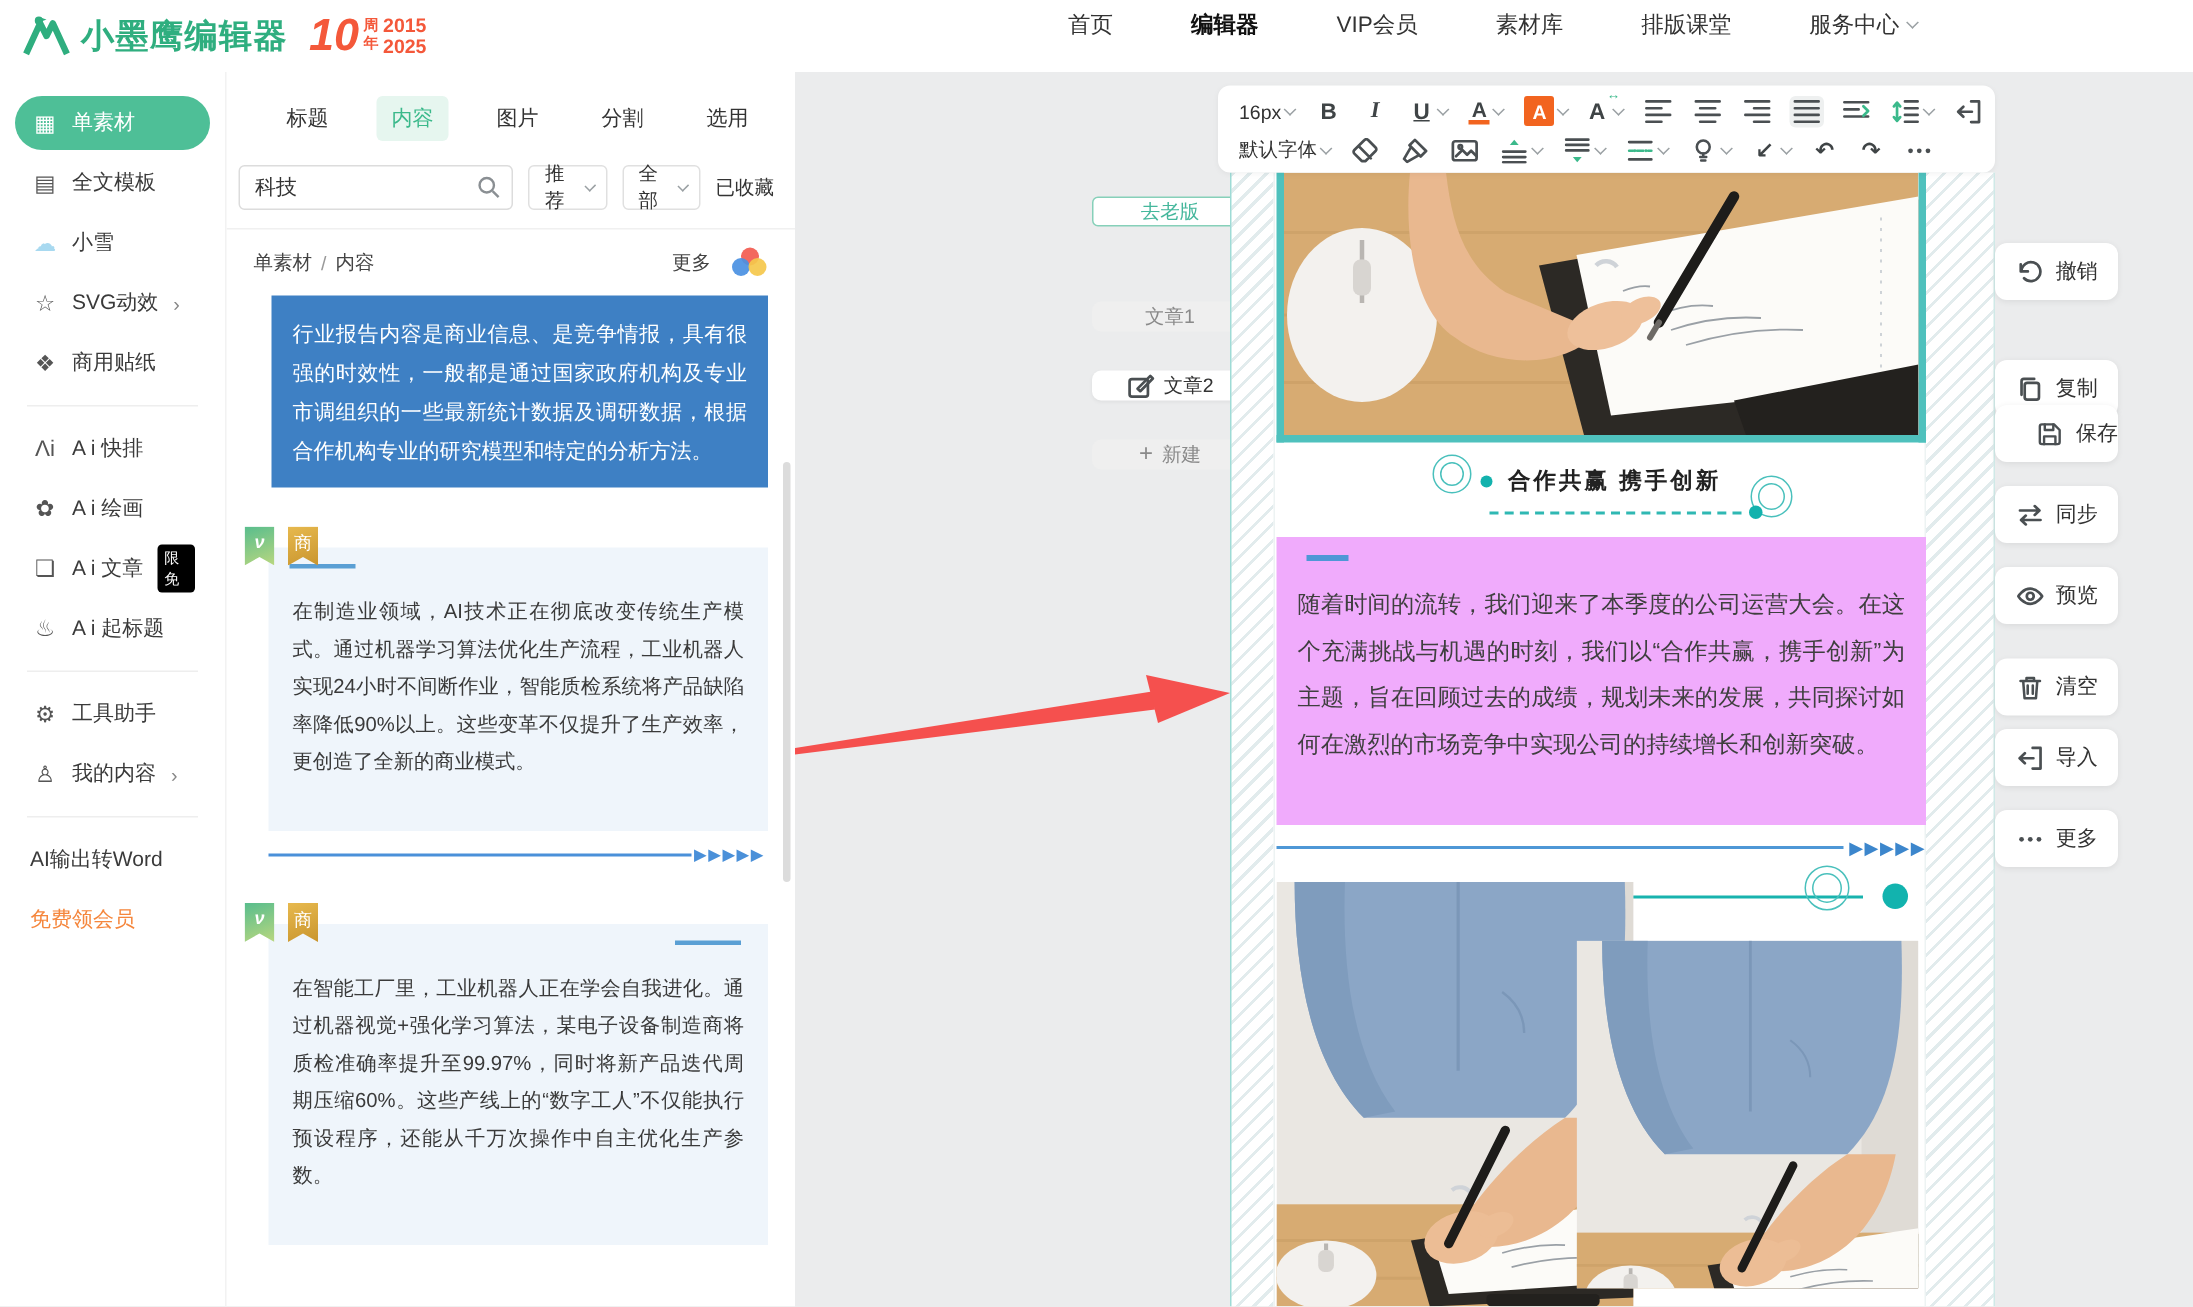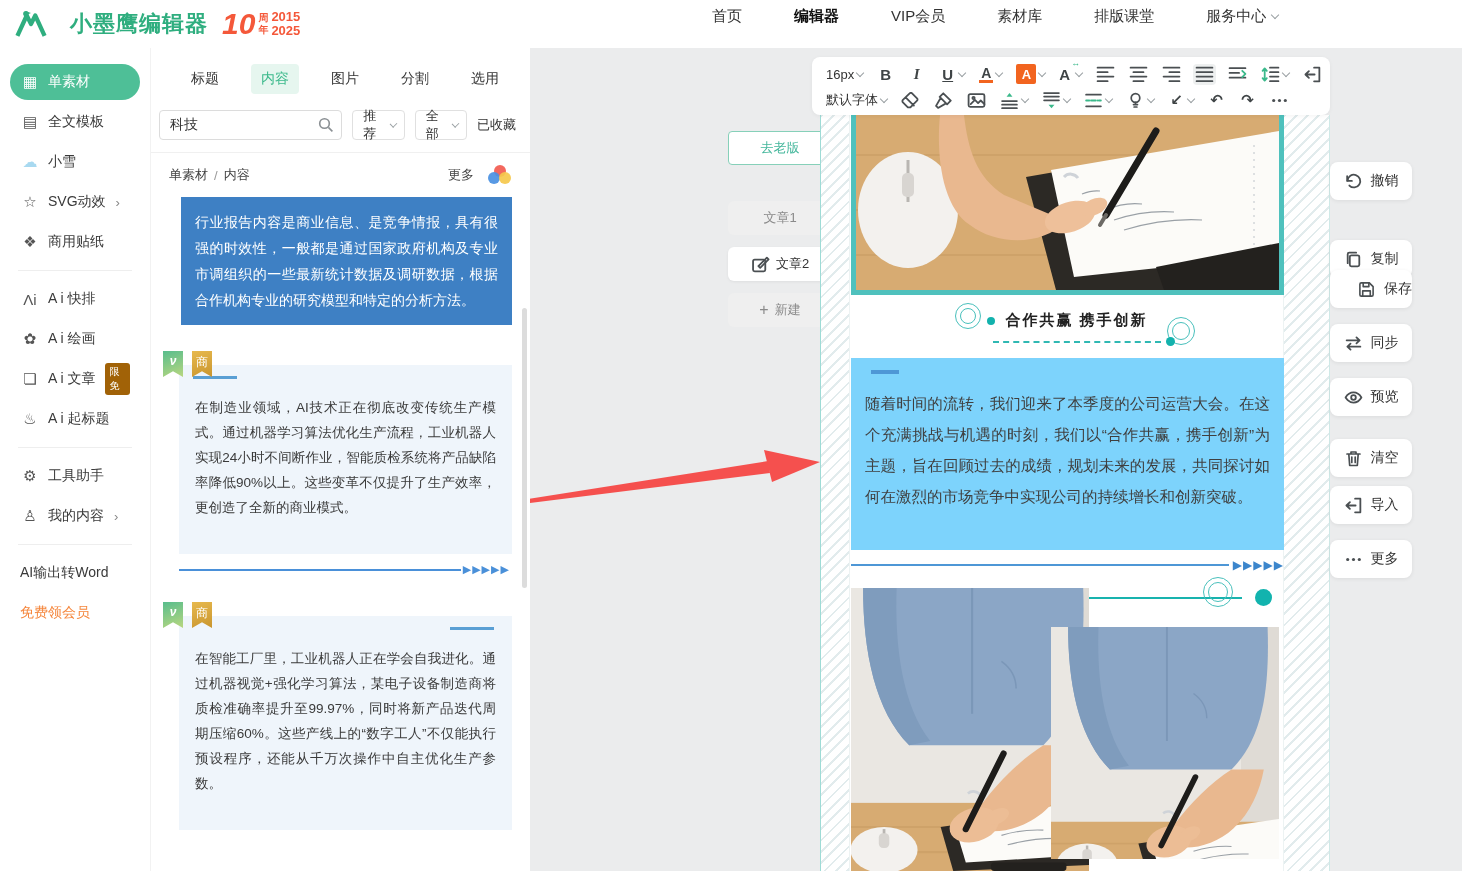--- a/index.html
+++ b/index.html
@@ -2,40 +2,40 @@
 <html><head>
 <meta charset="utf-8">
 <style>
   * { margin:0; padding:0; box-sizing:border-box; }
   html,body { width:1462px; height:871px; overflow:hidden; }
   body { font-family:"Liberation Sans","DejaVu Sans",sans-serif; background:#ebeced; color:#333; }
   #app { position:relative; width:1462px; height:871px; overflow:hidden; }
 
   
   #header { position:absolute; left:0; top:0; width:1462px; height:48px; background:#fff; display:flex; align-items:center; z-index:10; }
-  #logo { display:flex; align-items:flex-start; gap:22px; padding-left:14px; }
+  #logo { display:flex; align-items:flex-start; gap:6px; padding-left:14px; }
   #logo-text { font-size:22px; font-weight:700; color:#2fae7f; letter-spacing:1px; }
   #anniv { display:flex; align-items:center; margin-left:14px; gap:3px; }
   #anniv .num { font-size:30px; font-weight:800; color:#f4583a; font-style:italic; }
   #anniv .units { display:flex; flex-direction:column; font-size:10px; color:#f4583a; line-height:12px; font-weight:700; }
   #anniv .years { display:flex; flex-direction:column; font-size:13px; color:#f4583a; line-height:14px; font-weight:700; }
   #nav { position:absolute; left:712px; top:0; height:32px; display:flex; align-items:center; gap:52px; }
   .nav-item { font-size:15px; color:#333; cursor:pointer; display:flex; align-items:center; }
   .nav-item.active { font-weight:700; color:#111; }
   .cv { display:inline-block; width:6px; height:6px; border-right:1.6px solid #9aa0a3; border-bottom:1.6px solid #9aa0a3; transform:rotate(45deg); margin-left:6px; margin-top:-3px; }
 
   
   #sidebar { position:absolute; left:0; top:48px; width:150px; bottom:0; background:#fff; z-index:9; padding-top:12px; }
   .sb-item { display:flex; align-items:center; gap:8px; height:36px; margin:4px 10px; padding:0 10px; font-size:14px; color:#3a3a3a; border-radius:18px; cursor:pointer; }
   .sb-item.active { background:#4ebf97; color:#fff; }
   .sb-item.active .sb-icon { color:#fff; }
   .sb-icon { width:20px; text-align:center; font-size:15px; color:#555; flex:0 0 20px; }
   .sb-label { white-space:nowrap; }
   .sb-arrow { color:#888; font-size:13px; margin-left:2px; }
-  .sb-badge { background:#a16207; color:#fff; font-size:10px; border-radius:3px; padding:2px 4px; margin-left:2px; }
+  .sb-badge { background:#000000; color:#fff; font-size:10px; border-radius:3px; padding:2px 4px; margin-left:2px; }
   .sb-divider { height:1px; background:#eee; margin:10px 18px; }
   .sb-item.plain { padding-left:10px; font-size:14px; }
   .sb-item.orange { color:#f5863c; }
 
   
   #panel { position:absolute; left:150px; top:48px; width:380px; bottom:0; background:#fff; border-left:1px solid #f2f2f2; z-index:9; overflow:hidden; }
   #tabs { display:flex; align-items:flex-start; gap:22px; padding:16px 0 10px 30px; }
   .tab { font-size:14px; color:#333; padding:6px 10px; border-radius:4px; cursor:pointer; white-space:nowrap; }
   .tab.active { background:#e6f6ef; color:#3bb98b; }
   #search-row { display:flex; align-items:center; gap:10px; padding:6px 14px 12px 8px; }
@@ -84,21 +84,21 @@
   .tb-g.i { font-style:italic; font-family:"Liberation Serif",serif; }
   .tb-g.u { text-decoration:underline; }
   .tb-A { font-weight:700; font-size:14px; line-height:14px; border-bottom:3px solid #f2641f; padding:0 2px; }
   .tb-hl { background:#f2641f; color:#fff; width:20px; height:20px; display:grid; place-items:center; font-weight:700; font-size:13px; border-radius:2px; }
   .tb-sp { font-weight:700; font-size:15px; position:relative; padding-right:3px; }
   .tb-sp::after { content:"↔"; position:absolute; top:-8px; right:-7px; font-size:9px; color:#3bb98b; font-weight:400; }
   .tb-item svg { display:block; }
   .tb-item .cv { margin-left:3px; }
 
   
-  .doc-btn { position:absolute; left:728px; width:104px; height:34px; border-radius:6px; display:flex; align-items:center; justify-content:center; gap:6px; font-size:13px; cursor:pointer; z-index:3; }
+  .doc-btn { position:absolute; left:728px; width:104px; height:20px; border-radius:6px; display:flex; align-items:center; justify-content:center; gap:6px; font-size:13px; cursor:pointer; z-index:3; }
   #go-old { top:131px; background:#fff; border:1px solid #86d0b9; color:#45b79c; border-radius:4px; }
   #doc-tab-0 { top:201px; background:#efefef; color:#8a8a8a; }
   #doc-tab-1 { top:247px; background:#fff; color:#333; box-shadow:0 1px 3px rgba(0,0,0,.06); }
   #new-doc { top:293px; background:#efefef; color:#8a8a8a; }
   #new-doc .plus { font-size:16px; color:#8a8a8a; }
 
   
   #canvas { position:absolute; left:820px; top:115px; width:510px; height:756px; background:#fff; border-left:1px solid #9edbd6; border-right:1px solid #cfe9e7; z-index:4; }
   .rail { position:absolute; top:0; bottom:0; background:repeating-linear-gradient(135deg, rgba(150,185,190,.28) 0 2px, transparent 2px 8px); }
   #rail-l { left:0; width:29px; border-right:1px solid #edf3f3; }
@@ -108,21 +108,21 @@
   #hero-img svg { display:block; }
   .ring { position:absolute; border-radius:50%; border:1.6px solid #49c0bc; }
   .ring::after { content:""; position:absolute; inset:4px; border-radius:50%; border:1.4px solid #49c0bc; }
   #ring-l { left:104px; top:188px; width:26px; height:26px; }
   #ring-r { left:316px; top:202px; width:28px; height:28px; }
   #title-row { position:absolute; left:0; top:196px; width:433px; display:flex; align-items:center; justify-content:center; gap:10px; }
   #title-dot { width:8px; height:8px; border-radius:50%; background:#13b2ad; }
   #article-title { font-size:15px; font-weight:700; color:#222; letter-spacing:2px; }
   #title-dash { position:absolute; left:142px; top:226px; width:168px; border-top:2px dashed #2fb8b3; }
   #title-dash::after { content:""; position:absolute; right:-14px; top:-6px; width:9px; height:9px; border-radius:50%; background:#13b2ad; }
-  #para-box { position:absolute; left:0; top:243px; width:433px; height:192px; background:#7dd3fc; padding:30px 14px 0 14px; }
+  #para-box { position:absolute; left:0; top:243px; width:433px; height:192px; background:#f0abfc; padding:30px 14px 0 14px; }
   #para-box::before { content:""; position:absolute; left:20px; top:12px; width:28px; height:4px; background:#4e97d6; }
   #para-text { font-size:15.5px; color:#3f3f3f; line-height:31px; text-align:justify; }
   #edit-divider { position:absolute; left:0; top:443px; width:433px; display:flex; align-items:center; }
   #edit-divider .hline { flex:1; height:2px; background:#4e97d6; }
   #edit-divider .arrows { color:#3c86cc; font-size:12px; letter-spacing:1px; margin-left:4px; }
   #photo-block { position:absolute; left:0; top:466px; width:433px; height:290px; }
   #photo-deco-line { position:absolute; left:195px; top:16px; width:196px; height:2px; background:#18b3ae; }
   #photo-ring { left:352px; top:-4px; width:30px; height:30px; position:absolute; border-radius:50%; border:1.6px solid #49c0bc; }
   #photo-ring::after { content:""; position:absolute; inset:4px; border-radius:50%; border:1.4px solid #49c0bc; }
   #photo-dot { position:absolute; left:404px; top:8px; width:17px; height:17px; border-radius:50%; background:#12b3ae; }

